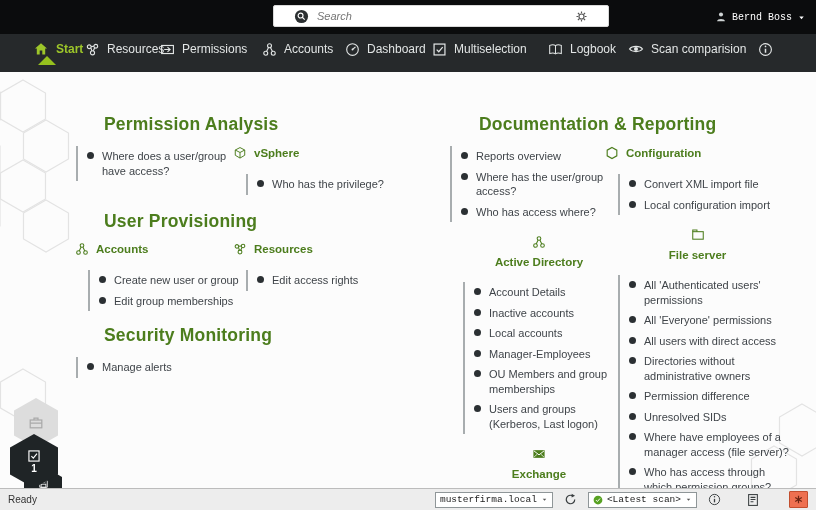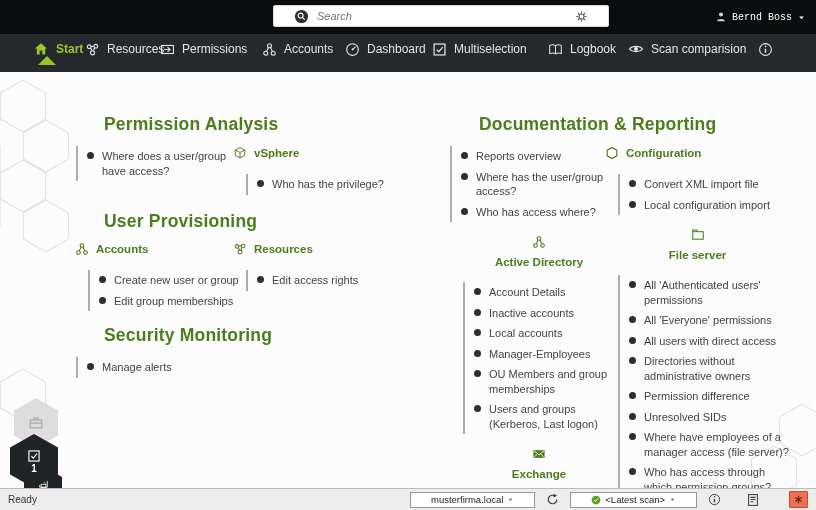--- a/index.html
+++ b/index.html
@@ -64,21 +64,21 @@
   .hexbadge .cnt{color:#fff;font-size:10px;font-weight:bold;line-height:1;}
   
   .statusbar{
     position:absolute;bottom:0;left:0;width:816px;height:22px;background:#ededed;
     border-top:1px solid #bcbcbc;display:flex;align-items:center;z-index:10;
     padding:0 8px;box-sizing:border-box;font-size:10px;color:#333;
   }
   .sb-right{margin-left:auto;display:flex;align-items:center;gap:11px;}
   .sb-select{
     display:flex;align-items:center;gap:4px;background:#fff;border:1px solid #8f9698;
-    height:16px;padding:0 20px;font-size:9.5px;color:#222;box-sizing:border-box;cursor:pointer;white-space:nowrap;
+    height:16px;padding:0 4px;font-size:9.5px;color:#222;box-sizing:border-box;cursor:pointer;white-space:nowrap;font-family:Liberation Mono, monospace;
   }
   .sb-btn{display:flex;align-items:center;justify-content:center;cursor:pointer;}
   .alertbtn{
     width:17px;height:15px;background:#ee7050;border:1px solid #c24e2e;border-radius:1px;
     display:flex;align-items:center;justify-content:center;cursor:pointer;
   }
 </style>
 </head>
 <body>
 

